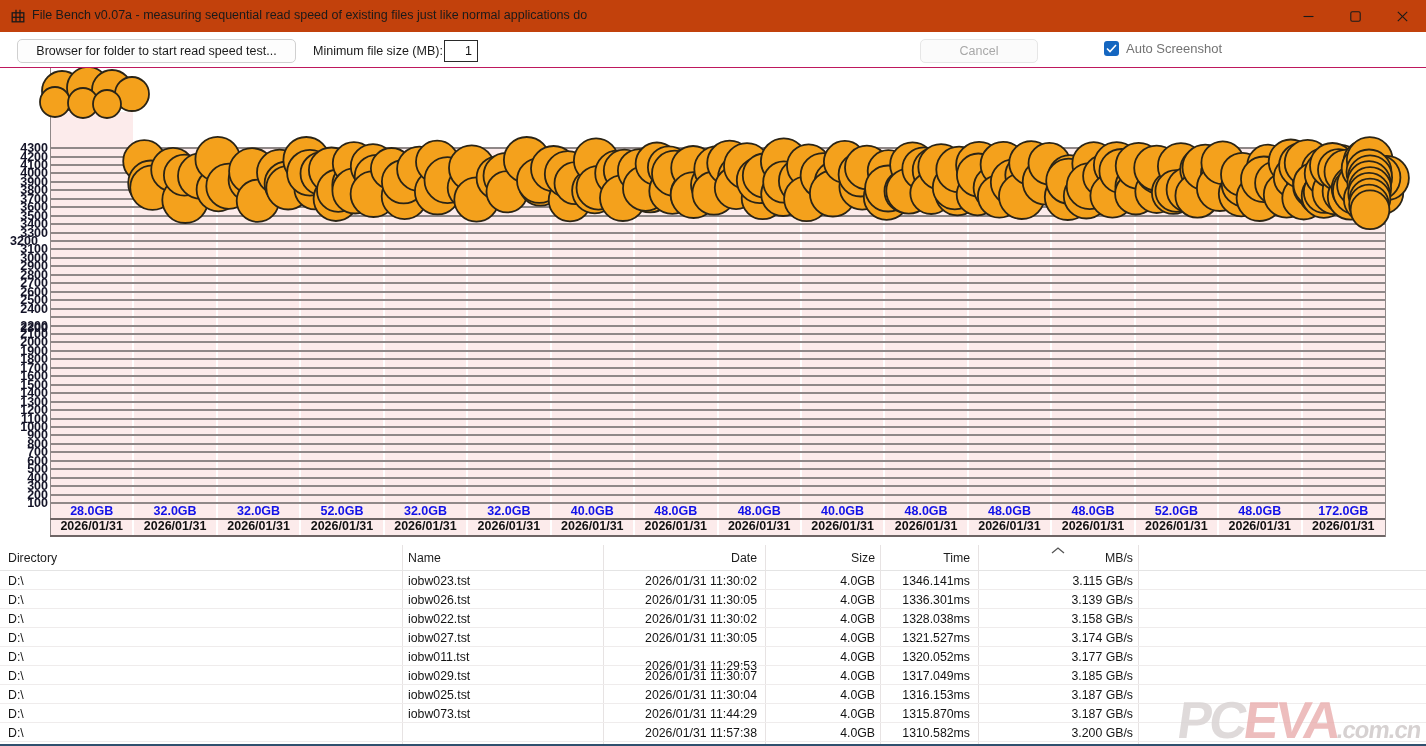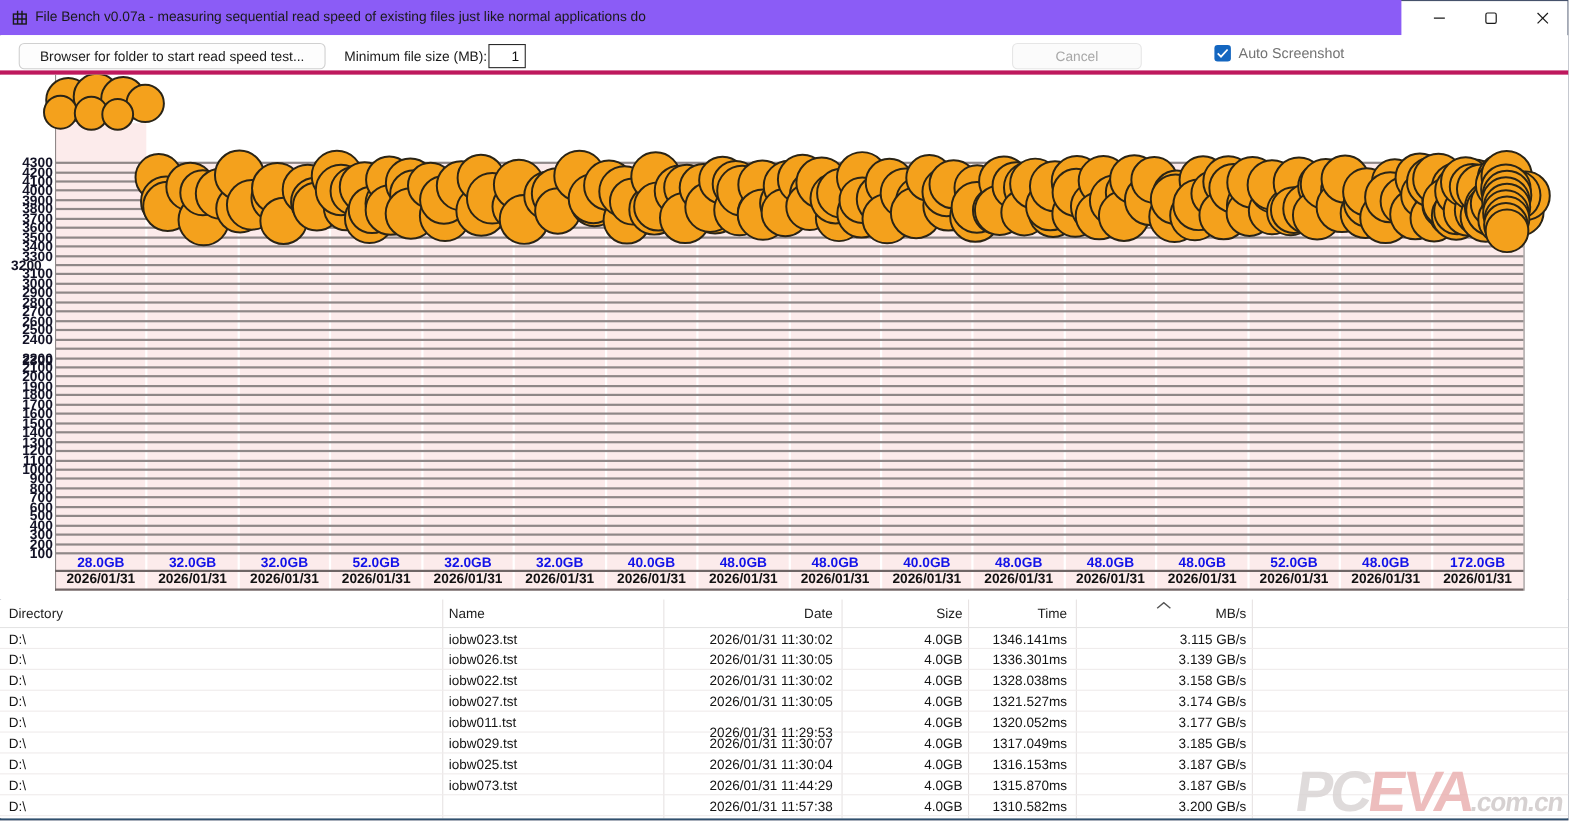--- a/index.html
+++ b/index.html
@@ -4,27 +4,27 @@
 <style>
   * { box-sizing: border-box; margin: 0; padding: 0; }
   html,body { background:#e8e8e8; }
   .app {
     position: relative; width: 1426px; height: 746px;
     background: #ffffff; overflow: hidden;
     font-family: "Liberation Sans", sans-serif;
     outline: 1px solid #46526b; outline-offset: -1px;
   }
   
-  .titlebar { position:absolute; left:0; top:0; width:1274px; height:32px; background:#8b5cf6; }
+  .titlebar { position:absolute; left:0; top:0; width:1426px; height:32px; background:#c2410c; }
   .titlebar .appicon { position:absolute; left:11px; top:9px; width:14px; height:14px; }
   .titlebar .title { position:absolute; left:32px; top:8px; font-size:12.5px; color:#1a1a1a; white-space:nowrap; }
   .winbtn { position:absolute; top:0; width:47px; height:32px; display:flex; align-items:center; justify-content:center; }
   .winbtn.min { left:1285px; } .winbtn.max { left:1332px; } .winbtn.close { left:1379px; }
   
-  .toolbar { position:absolute; left:0; top:32px; width:1426px; height:36px; background:#ffffff; border-bottom:4px solid #be185d; }
+  .toolbar { position:absolute; left:0; top:32px; width:1426px; height:36px; background:#ffffff; border-bottom:1px solid #be185d; }
   .tbtn {
     position:absolute; top:7px; height:24px; background:#fdfdfd; border:1px solid #d0d0d0;
     border-radius:5px; font-family:"Liberation Sans",sans-serif; font-size:12.5px; color:#1b1b1b;
     display:flex; align-items:center; justify-content:center; padding:0 10px;
   }
   .tbtn:disabled, .tbtn.disabled { background:#fbfbfb; border-color:#e6e6e6; color:#a8a8a8; }
   .tlabel { position:absolute; top:12px; font-size:12.5px; color:#1a1a1a; white-space:nowrap; }
   .tinput {
     position:absolute; left:444px; top:8px; width:34px; height:22px; border:1.6px solid #2a2a2a;
     font-family:"Liberation Sans",sans-serif; font-size:12.5px; text-align:right; padding-right:5px; color:#111;

